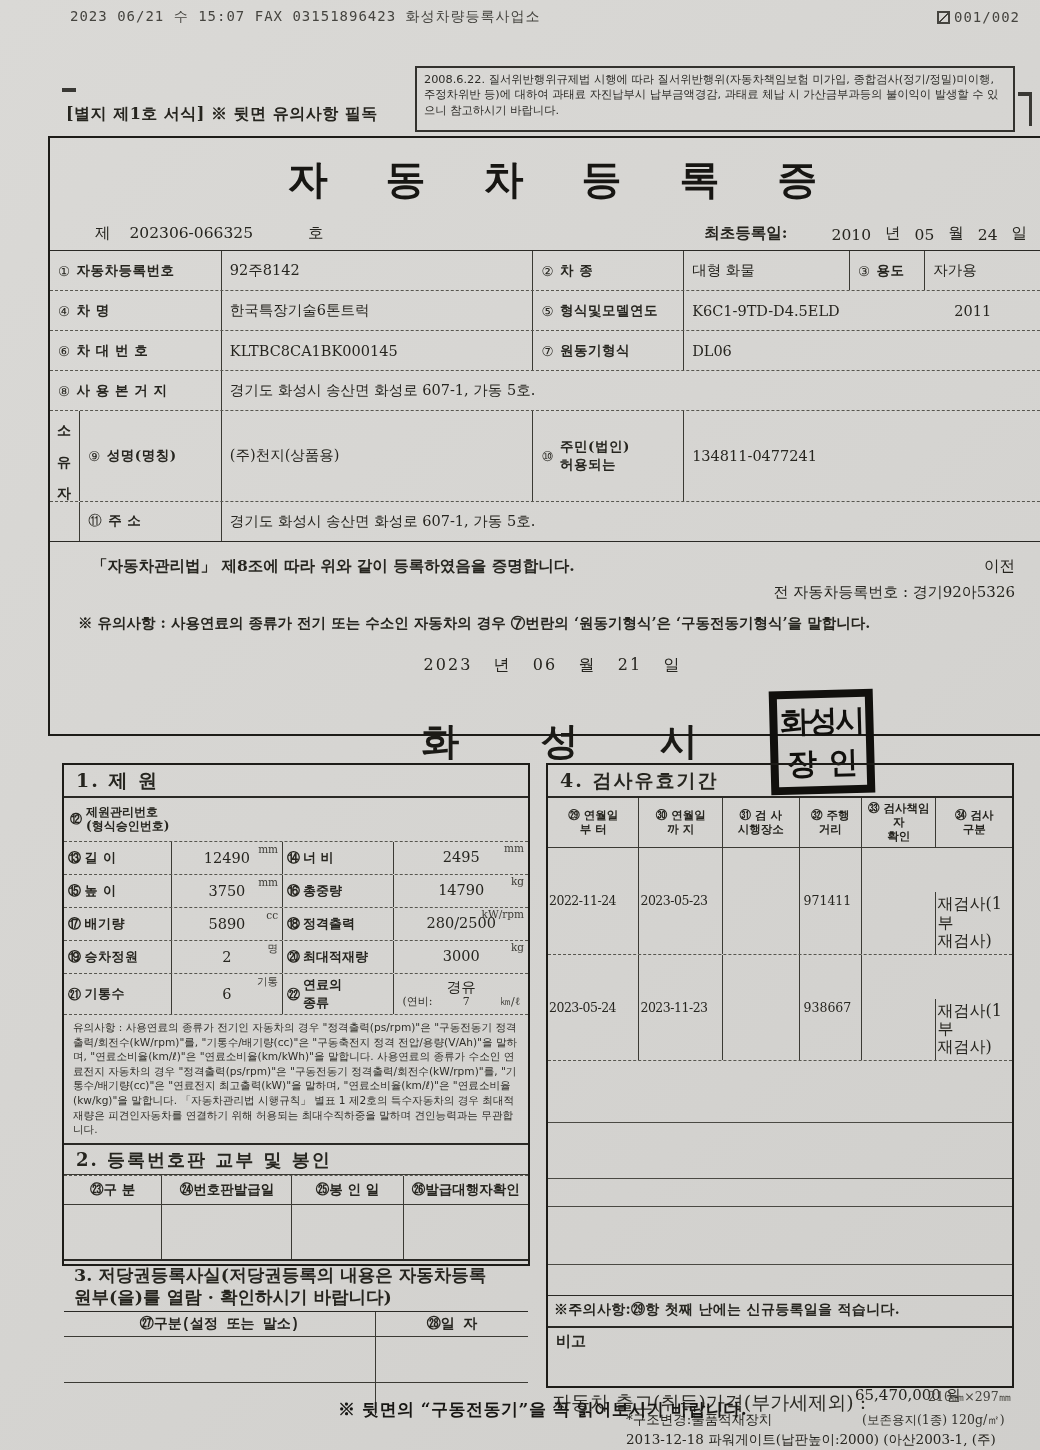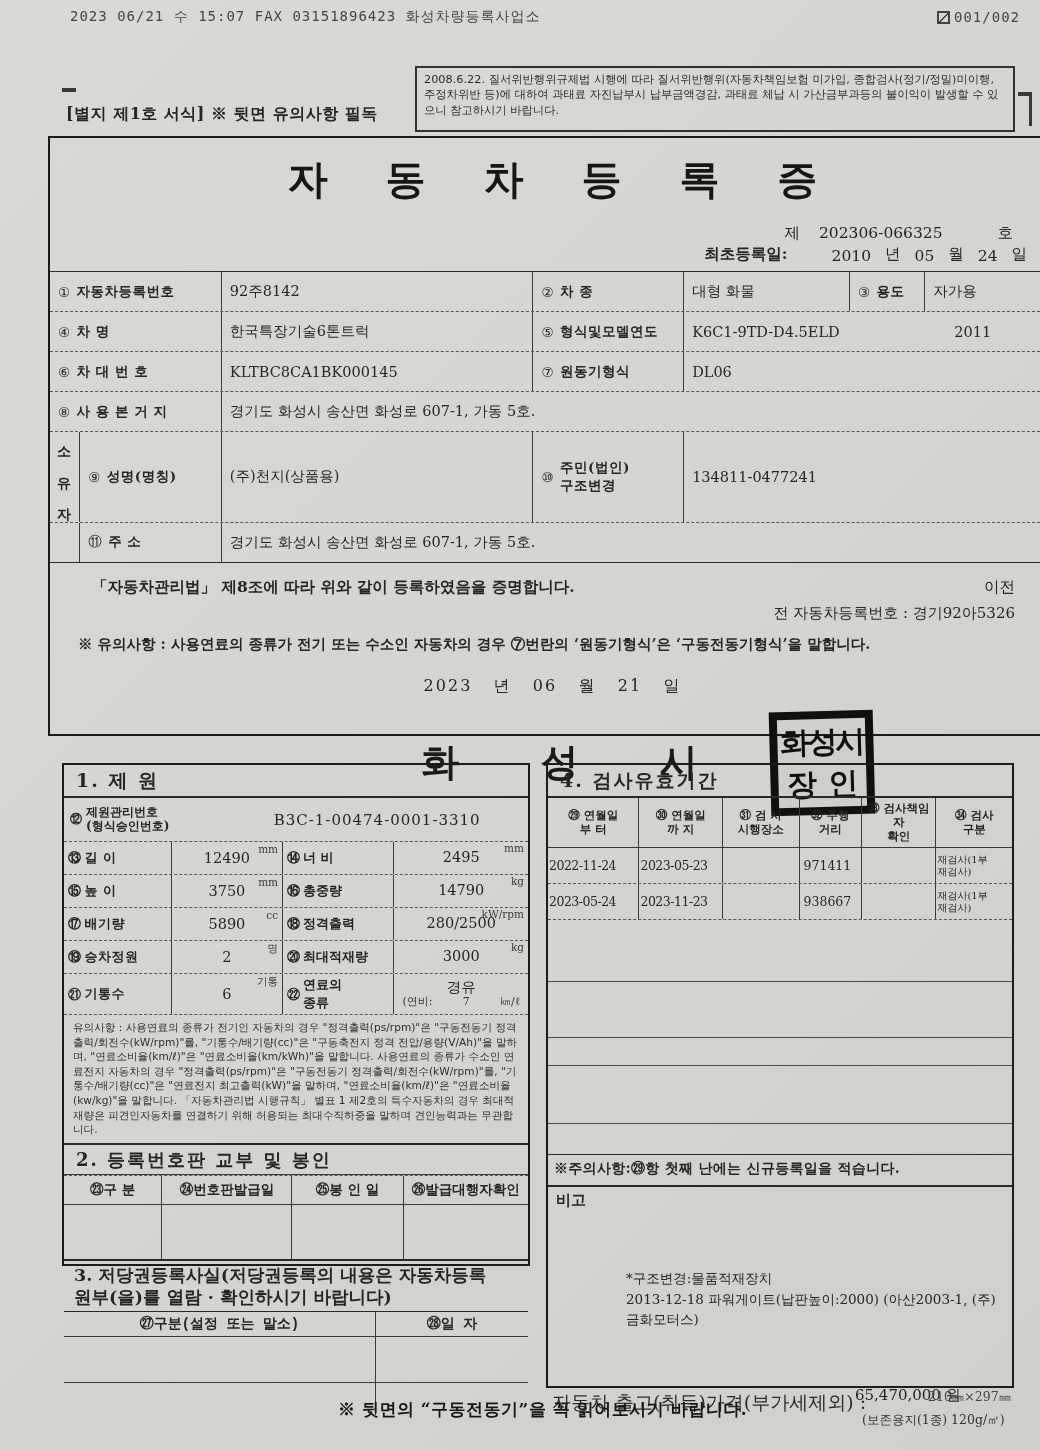--- a/index.html
+++ b/index.html
@@ -21,21 +21,21 @@
   .artifact-b { position:absolute; top:92px; right:8px; width:14px; height:4px; background:#3a3935; }
   .artifact-c { position:absolute; top:96px; right:8px; width:3px; height:30px; background:#3a3935; }
   
   .form-label { position:absolute; top:104px; left:66px; font-size:16px; font-weight:bold; letter-spacing:0.5px; }
   .notice-box { position:absolute; top:66px; left:415px; width:600px; height:66px;
     border:2px solid #33322e; padding:4px 7px; font-size:11.3px; line-height:1.35;
     font-family:"DejaVu Sans", sans-serif; color:#2b2a26; }
   
   .main-box { position:absolute; top:136px; left:48px; width:1009px; height:600px; border:2.5px solid #1d1c18; padding-top:14px; }
   .cert-title { text-align:center; font-size:40px; font-weight:bold; letter-spacing:22px; text-indent:22px; color:#171613; }
-  .docno-line { display:flex; justify-content:space-between; margin:16px 28px 6px 45px; font-size:15.5px; align-items:flex-end;flex-direction:column; }
+  .docno-line { display:flex; justify-content:space-between; margin:16px 28px 6px 45px; font-size:15.5px; align-items:flex-end; }
   .docno-left span { margin-right:14px; }
   .docno-right { display:flex; gap:14px; align-items:flex-end; }
   .docno-right .lbl { font-weight:bold; margin-right:30px; }
   
   .cert-table { border-top:1.5px solid #2a2925; }
   .cert-row { display:flex; min-height:40px; border-bottom:1px dashed #57564f; align-items:stretch; }
   .cert-cell { padding:6px 8px; display:flex; align-items:center; font-size:14.5px; }
   .cert-cell + .cert-cell { border-left:1px solid #3b3a34; }
   .cell-label { font-weight:bold; font-size:13.5px; letter-spacing:0.5px; }
   .cnum { margin-right:6px; font-weight:normal; }
@@ -88,21 +88,21 @@
   
   .insp-head { display:flex; border-bottom:1px solid #3b3a34; }
   .insp-head div { font-weight:bold; font-size:11.5px; text-align:center; padding:4px 1px; line-height:1.2;
     display:flex; align-items:center; justify-content:center; }
   .insp-head div + div, .insp-row div + div { border-left:1px solid #3b3a34; }
   .ic1{width:19.5%;} .ic2{width:18%;} .ic3{width:16.5%;} .ic4{width:13.5%;} .ic5{width:16%;} .ic6{flex:1;}
   .insp-row { display:flex; border-bottom:1px dashed #57564f; }
   .insp-row div { font-size:12.5px; padding:3px 1px; display:flex; align-items:center; }
   .insp-row .dt { letter-spacing:-0.5px; }
   .insp-row .num { justify-content:flex-start; padding-left:4px; }
-  .insp-row .typ { font-size:10px; line-height:1.15; }
+  .insp-row .typ { font-size:16px; line-height:1.15;margin-top:44px; }
   .insp-empty { display:flex; border-bottom:1px solid #4a4943; }
   .insp-empty div { }
   .insp-caution { border-top:1px solid #2a2925; border-bottom:2px solid #2a2925; font-size:14px; font-weight:bold; padding:5px 4px 7px 6px; letter-spacing:0.3px; }
   .remarks { padding:4px 8px; font-size:14px; height:160px; }
   .remarks .rl { font-weight:bold; font-size:15px; }
   .remarks .body { margin:58px 0 0 70px; font-size:13.5px; line-height:1.5; }
   
   .foot-bold { position:absolute; top:1398px; left:338px; font-size:17px; font-weight:bold; letter-spacing:0.5px; color:#171613; }
   .foot-price { position:absolute; top:1390px; left:552px; font-size:19px; color:#2b2a24; }
   .foot-price-val { position:absolute; top:1386px; left:855px; font-size:15px; color:#24231d; }
@@ -197,21 +197,21 @@
       <div class="cert-cell wrest">경기도 화성시 송산면 화성로 607-1, 가동 5호.</div>
     </div>
     <div class="cert-row">
       <div class="cert-cell owner-strip">소 유 자</div>
       <div class="cert-cell cell-label w14b">
           <span class="cnum">⑨</span>
           <span>성명(명칭)</span>
         </div>
       <div class="cert-cell w31b">(주)천지(상품용)</div>
       <div class="cert-cell cell-label w15 prewrap"><span class="cnum">⑩</span><span class="prewrap">주민(법인)
-구조변경</span></div>
+허용되는</span></div>
       <div class="cert-cell wrest">134811-0477241</div>
     </div>
     <div class="cert-row" style="border-bottom:1.5px solid #2a2925;">
       <div class="cert-cell owner-strip"></div>
       <div class="cert-cell cell-label w14b">
           <span class="cnum">⑪</span>
           <span>주          소</span>
         </div>
       <div class="cert-cell wrest">경기도 화성시 송산면 화성로 607-1, 가동 5호.</div>
     </div>
@@ -247,21 +247,20 @@
 
 <div class="box-left">
   <div class="sec-title">1. 제    원</div>
 
   <div class="spec-mgmt">
     <div class="lblc">
       <span>⑫</span>
       <span class="prewrap">제원관리번호
 (형식승인번호)</span>
     </div>
-    <div class="valc">B3C-1-00474-0001-3310</div>
   </div>
 
   <div class="spec-row">
     <div class="sp-l1">
         <span>⑬</span>
         <span>길  이</span>
       </div>
     <div class="sp-v1">
         <span>12490</span>
         <span class="unit">mm</span>

